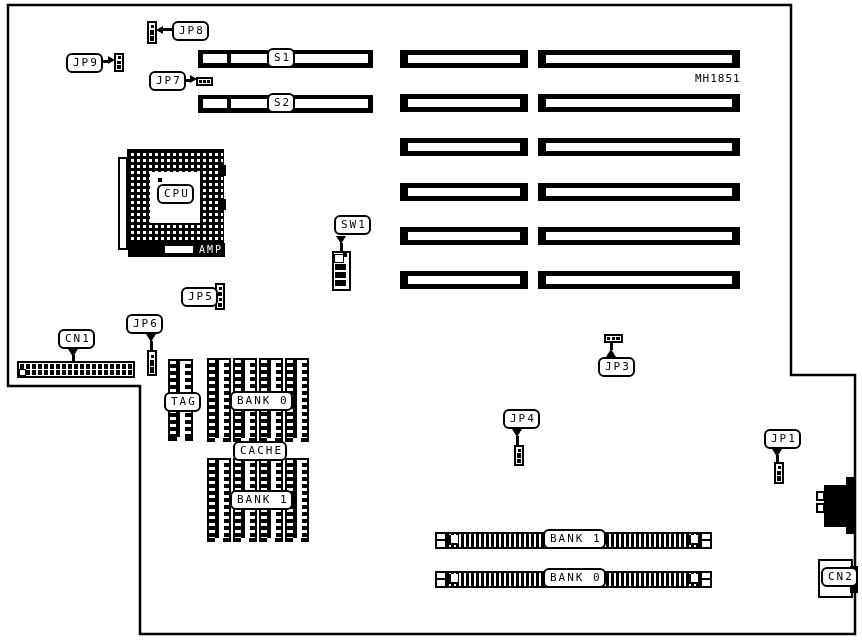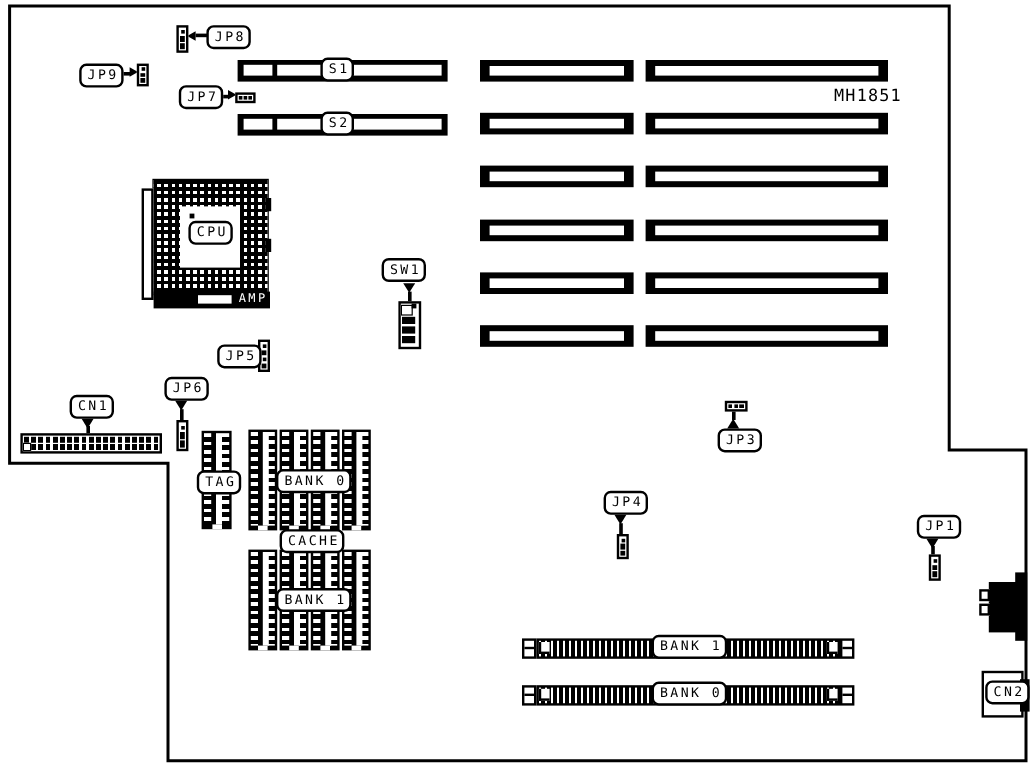--- a/index.html
+++ b/index.html
@@ -4,21 +4,21 @@
 <style>
   html,body{margin:0;padding:0;background:#fff;}
   #stage{position:relative;width:862px;height:642px;background:#fff;overflow:hidden;
          font-family:"DejaVu Sans Mono",monospace;}
   svg{position:absolute;left:0;top:0;}
 
   
   .lblbox{position:absolute;background:#fff;border:2px solid #000;border-radius:6px;
           font-size:11px;letter-spacing:2px;line-height:1.05;padding:2px 2px 2px 5px;
           white-space:nowrap;z-index:6;color:#000;}
-  .plain-text{position:absolute;font-size:14px;letter-spacing:1px;color:#000;z-index:6;text-align:right;}
+  .plain-text{position:absolute;font-size:11px;letter-spacing:1px;color:#000;z-index:6;text-align:right;}
 
   
   .xslot{position:absolute;height:18px;background:#000;}
   .xslot::after{content:"";position:absolute;left:8px;right:8px;top:5px;bottom:5px;background:#fff;}
 
   
   .sslot{position:absolute;left:198px;width:175px;height:18px;background:#000;}
   .sseg{position:absolute;top:4px;height:9px;background:#fff;}
   .sseg.a{left:5px;width:24px;}
   .sseg.b{left:33px;right:5px;}
@@ -138,21 +138,21 @@
   <div class="cpu-center"></div>
   <div class="cpu-pin1"></div>
   <div class="cpu-tab" style="left:221px;top:165px;"></div>
   <div class="cpu-tab" style="left:221px;top:199px;"></div>
   <div class="lblbox" style="left:157px;top:184px;">CPU</div>
   <div class="amp-bar">
     <div class="amp-window"></div>
     <span class="amp-text">AMP</span>
   </div>
 
-  <div class="lblbox" style="left:318px;top:215px;text-align:right;">SW1</div>
+  <div class="lblbox" style="left:334px;top:215px;text-align:right;">SW1</div>
   <div class="tri tri-d" style="left:336px;top:236px;"></div>
   <div class="stem" style="left:340px;top:243px;width:3px;height:9px;"></div>
   <div class="sw1">
     <div class="topbox"></div>
     <div class="notch"></div>
     <div class="bar" style="top:11px;"></div>
     <div class="bar" style="top:19px;"></div>
     <div class="bar" style="top:27px;"></div>
   </div>
 
@@ -186,21 +186,21 @@
   <div class="lblbox" style="left:181px;top:287px;">JP5</div>
   <div class="stem" style="left:204px;top:294px;width:6px;height:3px;"></div>
   <div class="tri tri-r" style="left:209px;top:290px;"></div>
   <div class="jumper-v" style="left:215px;top:283px;height:27px;">
     <div class="jcell off"></div>
       <div class="jcell on"></div>
       <div class="jcell off"></div>
       <div class="jcell on"></div>
   </div>
 
-  <div class="lblbox" style="left:137px;top:314px;">JP6</div>
+  <div class="lblbox" style="left:126px;top:314px;">JP6</div>
   <div class="tri tri-d" style="left:146px;top:334px;"></div>
   <div class="stem" style="left:150px;top:341px;width:3px;height:10px;"></div>
   <div class="jumper-v" style="left:147px;top:350px;height:26px;">
     <div class="jcell off"></div>
       <div class="jcell on"></div>
       <div class="jcell on"></div>
   </div>
 
   <div class="lblbox" style="left:58px;top:329px;">CN1</div>
   <div class="tri tri-d" style="left:68px;top:349px;"></div>

